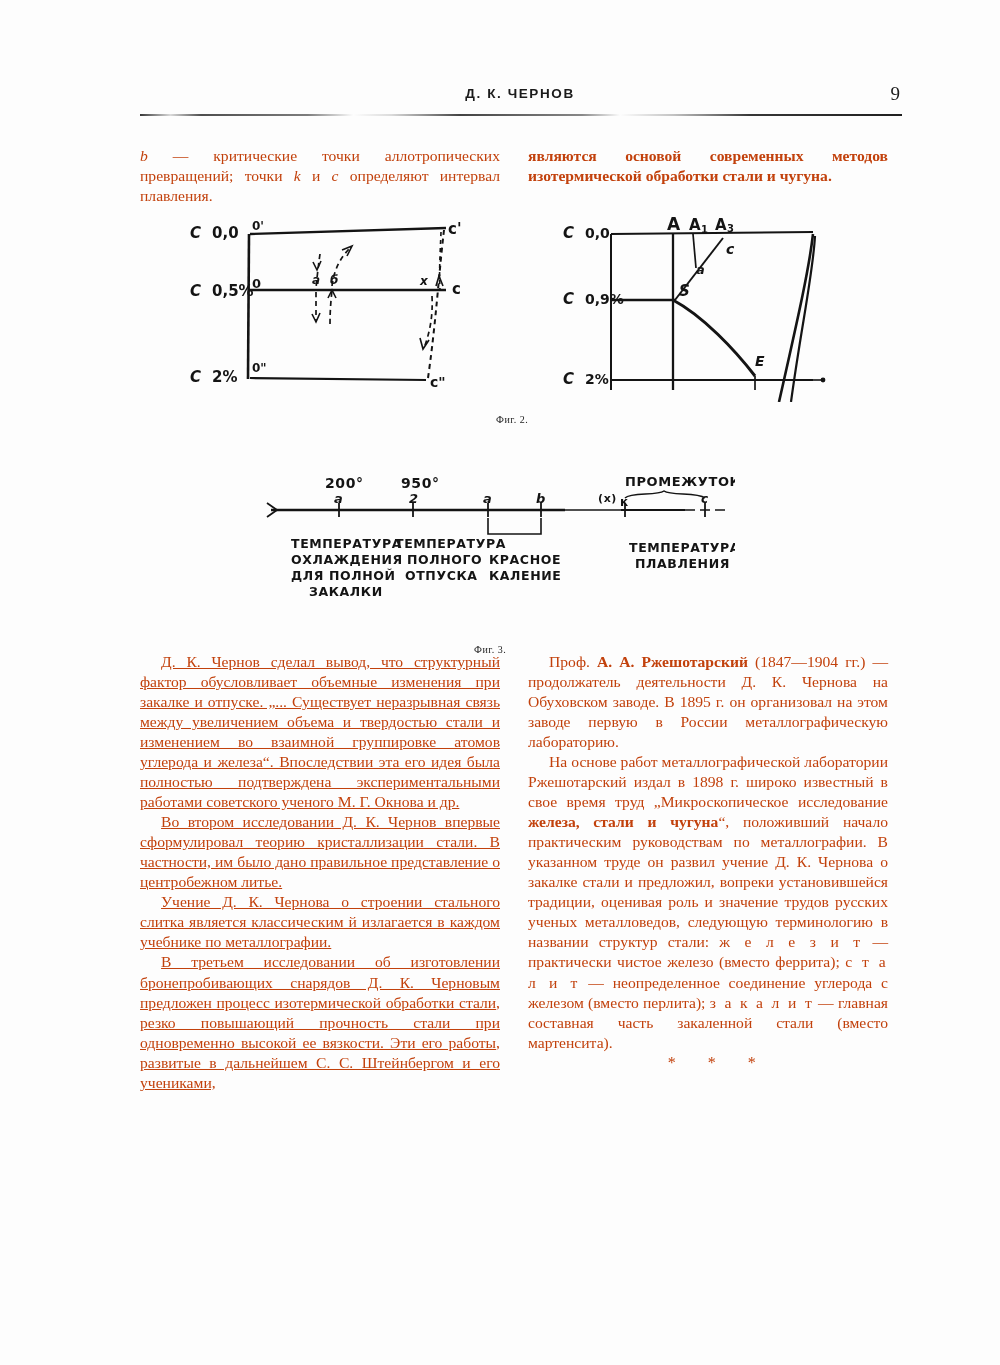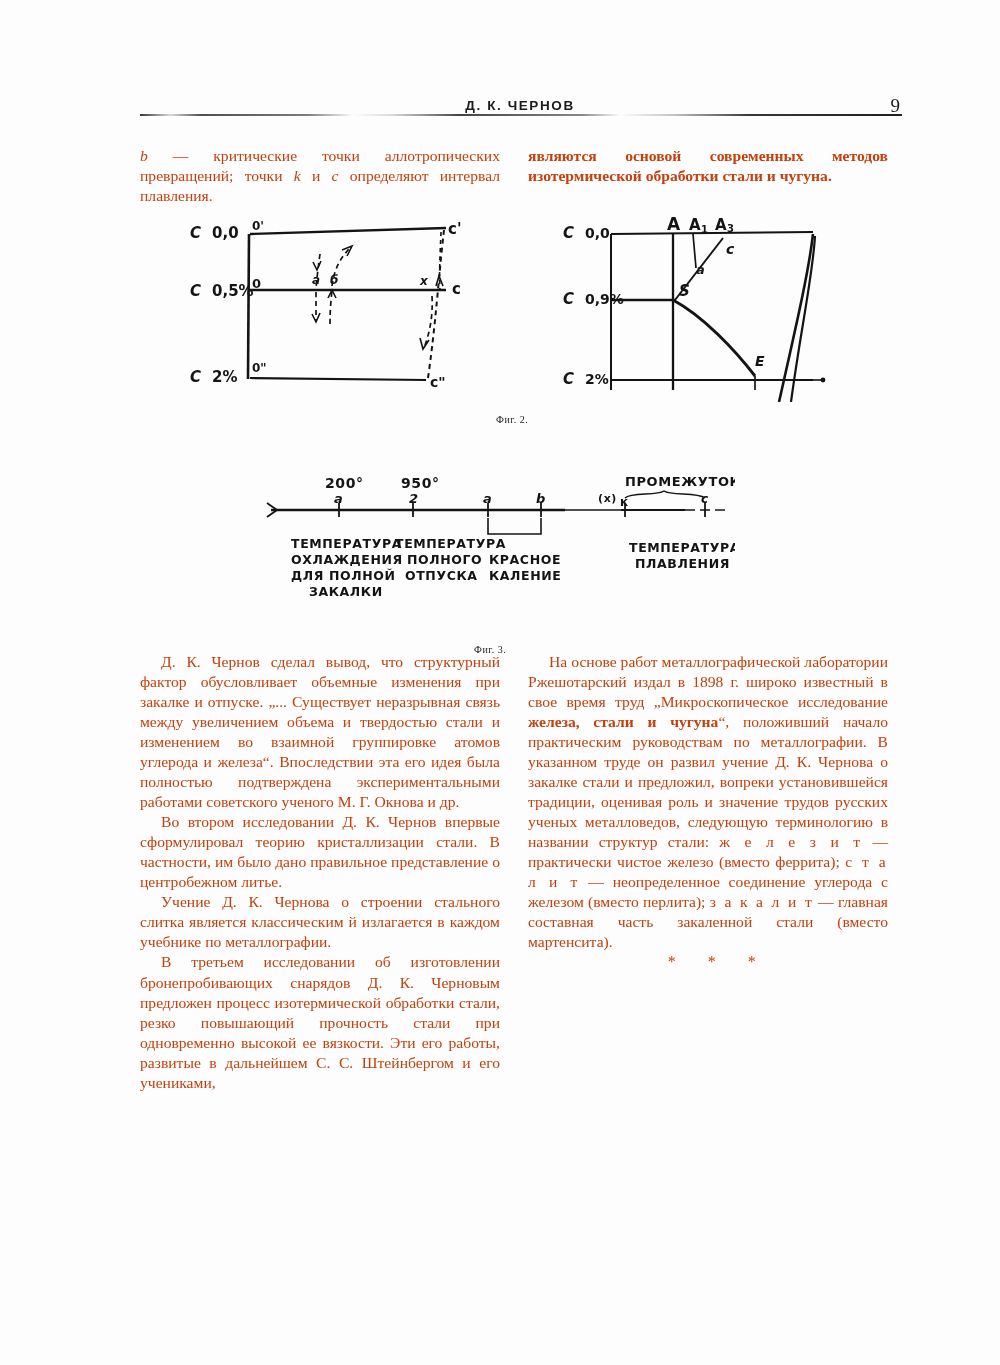--- a/index.html
+++ b/index.html
@@ -22,21 +22,20 @@
     background: #fdfdfd;
   }
 
   
   .runhead {
     position: absolute;
     left: 140px;
     top: 86px;
     width: 760px;
     height: 22px;
-    margin-top: 12px;
   }
   .runhead .title {
     position: absolute;
     left: 0; right: 0;
     text-align: center;
     font-family: "Liberation Sans", "DejaVu Sans", sans-serif;
     font-size: 13.5px;
     letter-spacing: 1.6px;
     font-weight: 600;
     color: #1b1b1b;
@@ -79,21 +78,21 @@
   .col.right { left: 528px; }
 
   .col p {
     margin: 0;
     text-indent: 1.35em;
   }
   .col p.noind { text-indent: 0; }
 
   .top-left  { top: 146px; }
   .top-right { top: 146px; font-weight: bold; }
-  .body-left  { top: 652px; }
+  .body-left  { top: 652px; text-decoration: underline; }
   .body-right { top: 652px; }
 
   b.nm { font-weight: bold; }
   i.it { font-style: italic; }
   .sp  { letter-spacing: 2.2px; }
 
   .stars {
     text-align: center;
     text-indent: 0;
     letter-spacing: 14px;
@@ -287,20 +286,21 @@
   <div class="figcap" style="left:474px; top:600px;margin-top:44px;">Фиг. 3.</div>
 
   <div class="col left body-left">
     <p>Д. К. Чернов сделал вывод, что структурный фактор обусловливает объемные изменения при закалке и отпуске. „... Существует неразрывная связь между увеличением объема и твердостью стали и изменением во взаимной группировке атомов углерода и железа“. Впоследствии эта его идея была полностью подтверждена экспериментальными работами советского ученого М. Г. Окнова и др.</p>
     <p>Во втором исследовании Д. К. Чернов впервые сформулировал теорию кристаллизации стали. В частности, им было дано правильное представление о центробежном литье.</p>
     <p>Учение Д. К. Чернова о строении стального слитка является классическим й излагается в каждом учебнике по металлографии.</p>
     <p>В третьем исследовании об изготовлении бронепробивающих снарядов Д. К. Черновым предложен процесс изотермической обработки стали, резко повышающий прочность стали при одновременно высокой ее вязкости. Эти его работы, развитые в дальнейшем С. С. Штейнбергом и его учениками,</p>
   </div>
 
   <div class="col right body-right">
+    <p><span>Проф. </span><b class="nm">А. А. Ржешотарский</b><span> (1847—1904 гг.) — продолжатель деятельности Д. К. Чернова на Обуховском заводе. В 1895 г. он организовал на этом заводе первую в России металлографическую лабораторию.</span></p>
 
     <p><span>На основе работ металлографической лаборатории Ржешотарский издал в 1898 г. широко известный в свое время труд „Микроскопическое исследование </span><b class="nm">железа, стали и чугуна</b><span>“, положивший начало практическим руководствам по металлографии. В указанном труде он развил учение Д. К. Чернова о закалке стали и предложил, вопреки установившейся традиции, оценивая роль и значение трудов русских ученых металловедов, следующую терминологию в названии структур стали: </span><span class="sp">ж е л е з и т</span><span> — практически чистое железо (вместо феррита); </span><span class="sp">с т а л и т</span><span> — неопределенное соединение углерода с железом (вместо перлита); </span><span class="sp">з а к а л и т</span><span> — главная составная часть закаленной стали (вместо мартенсита).</span></p>
 
     <p class="stars">*  *  *</p>
 
   </div>
 
 </div>
 
 </body></html>

